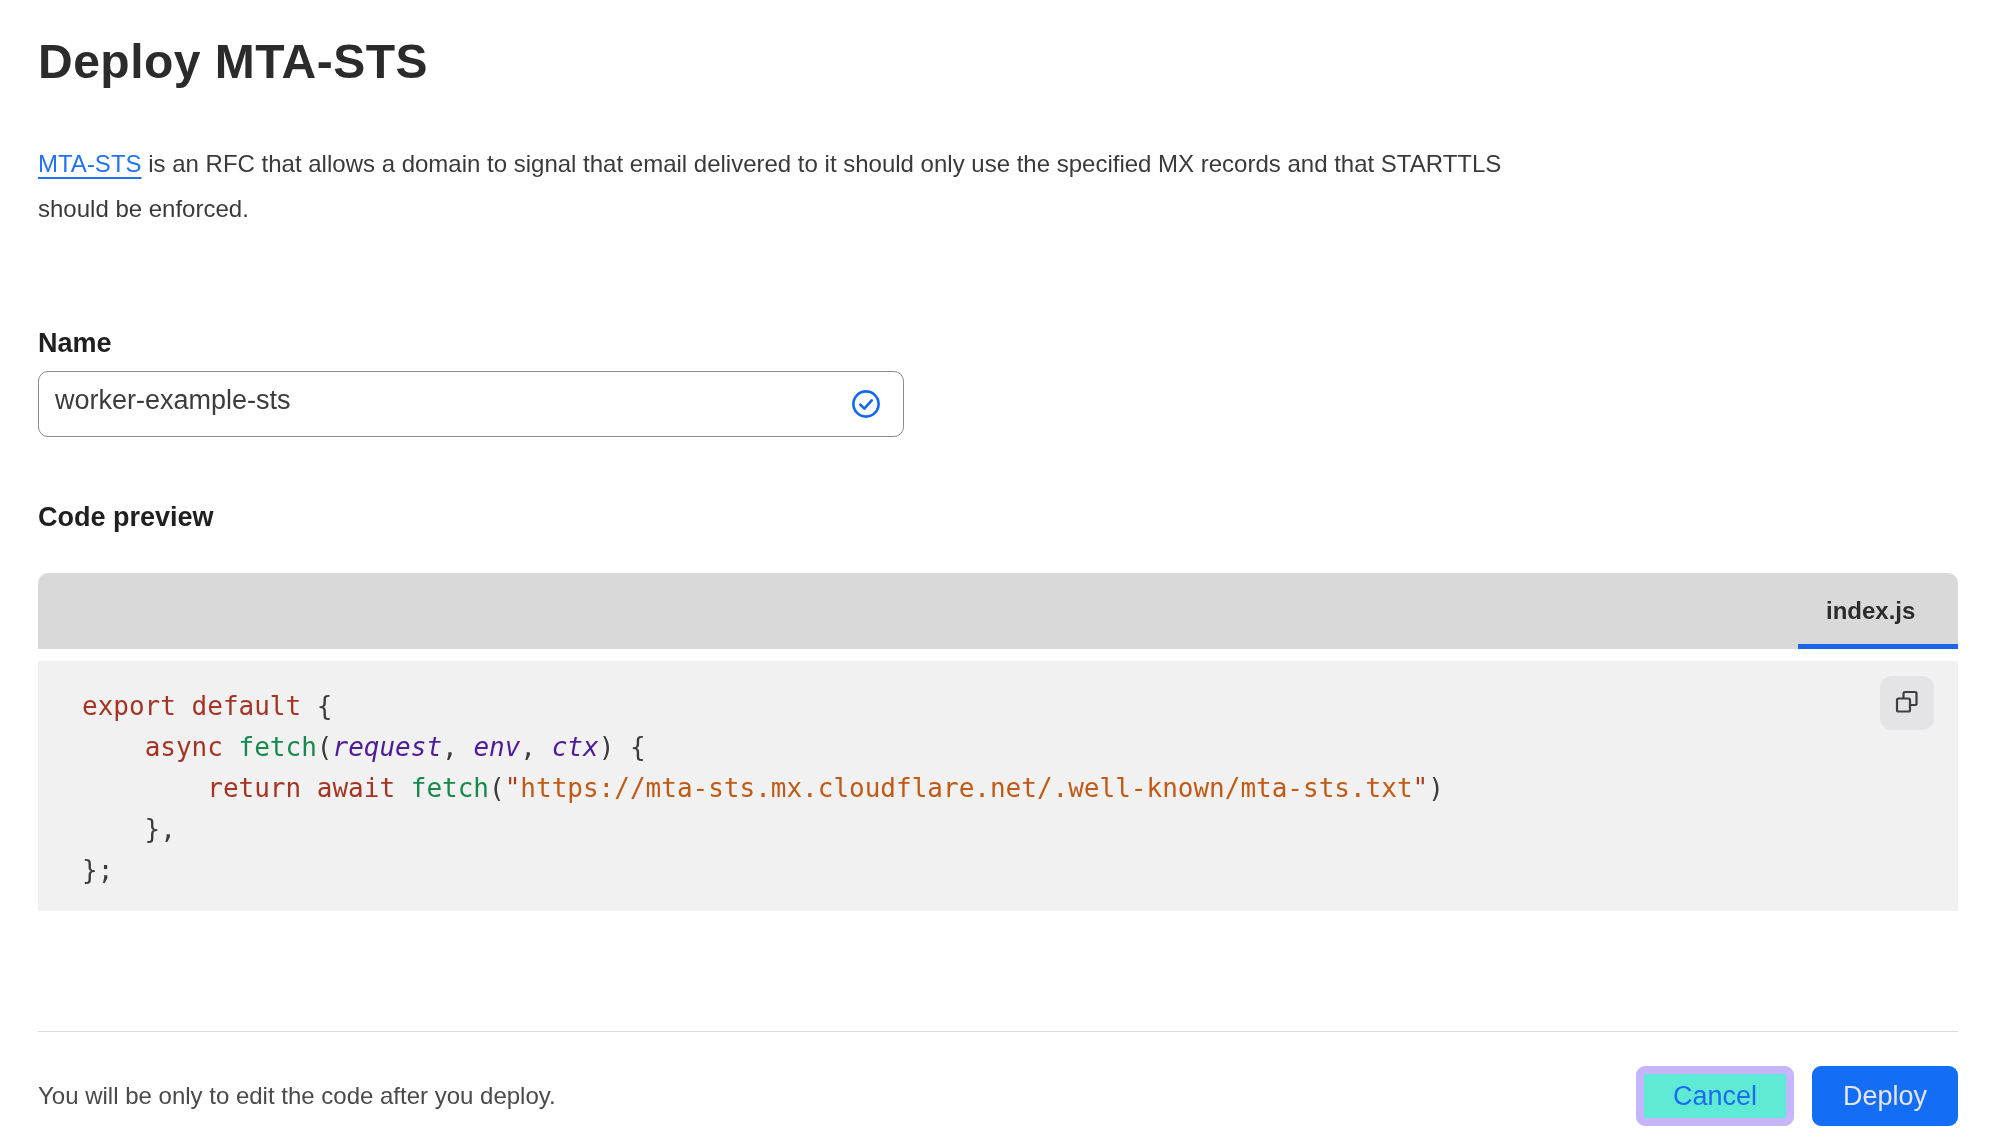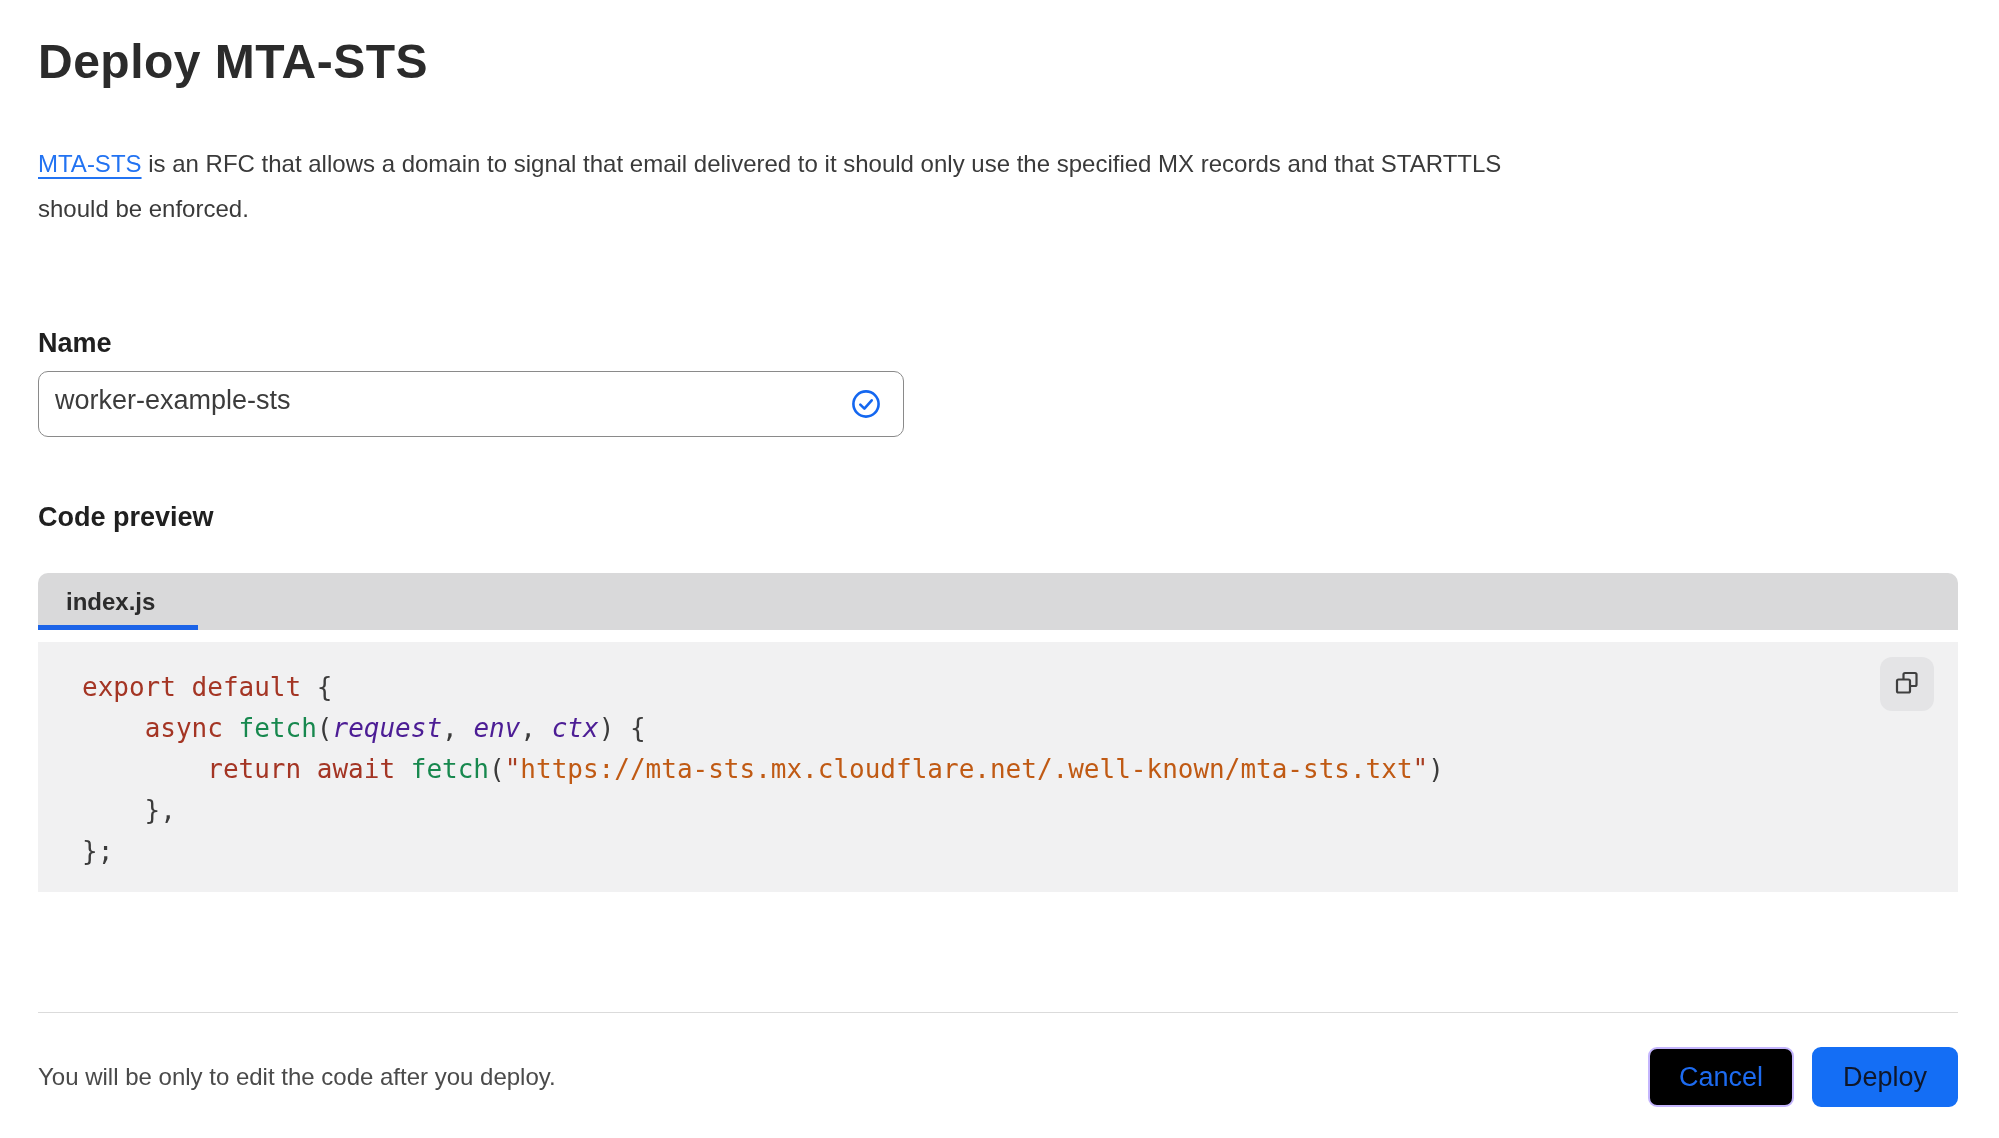--- a/index.html
+++ b/index.html
@@ -70,25 +70,26 @@
     top: 50%;
     transform: translateY(-50%);
     width: 30px;
     height: 30px;
   }
 
   .code-label { margin-top: 64px; }
 
   .code-card { margin-top: 40px; width: 1920px; }
   .tabbar {
-    height: 57px;
+    height: 76px;
     background: #d9d9da;
     border-radius: 10px 10px 0 0;
     display: flex;
     position: relative;
+    justify-content: flex-end;
   }
   .tab {
     position: relative;
     width: 160px;
     box-sizing: border-box;
     padding-left: 28px;
     display: flex;
     align-items: center;
     font-size: 24px;
     font-weight: bold;
@@ -164,28 +165,28 @@
     border-radius: 9px;
     font-family: "Liberation Sans", sans-serif;
     font-size: 27px;
     padding: 0 29px;
     cursor: pointer;
     display: flex;
     align-items: center;
     justify-content: center;
   }
   .btn-secondary {
-    background: #000000;
-    border: 2px solid #c4b5fd;
+    background: #5eead4;
+    border: 8px solid #c4b5fd;
     color: #1d6bf0;
   }
   .btn-primary {
     background: #146ef5;
     border: 2px solid #146ef5;
-    color: #0f172a;
+    color: #e5e5e5;
   }
 </style>
 </head>
 <body>
 
 <div class="page">
 
   <h1 class="page-title">Deploy MTA-STS</h1>
 
   <p class="intro"><a href="#" class="doc-link">MTA-STS</a><span> is an RFC that allows a domain to signal that email delivered to it should only use the specified MX records and that STARTTLS</span><br><span>should be enforced.</span></p>

